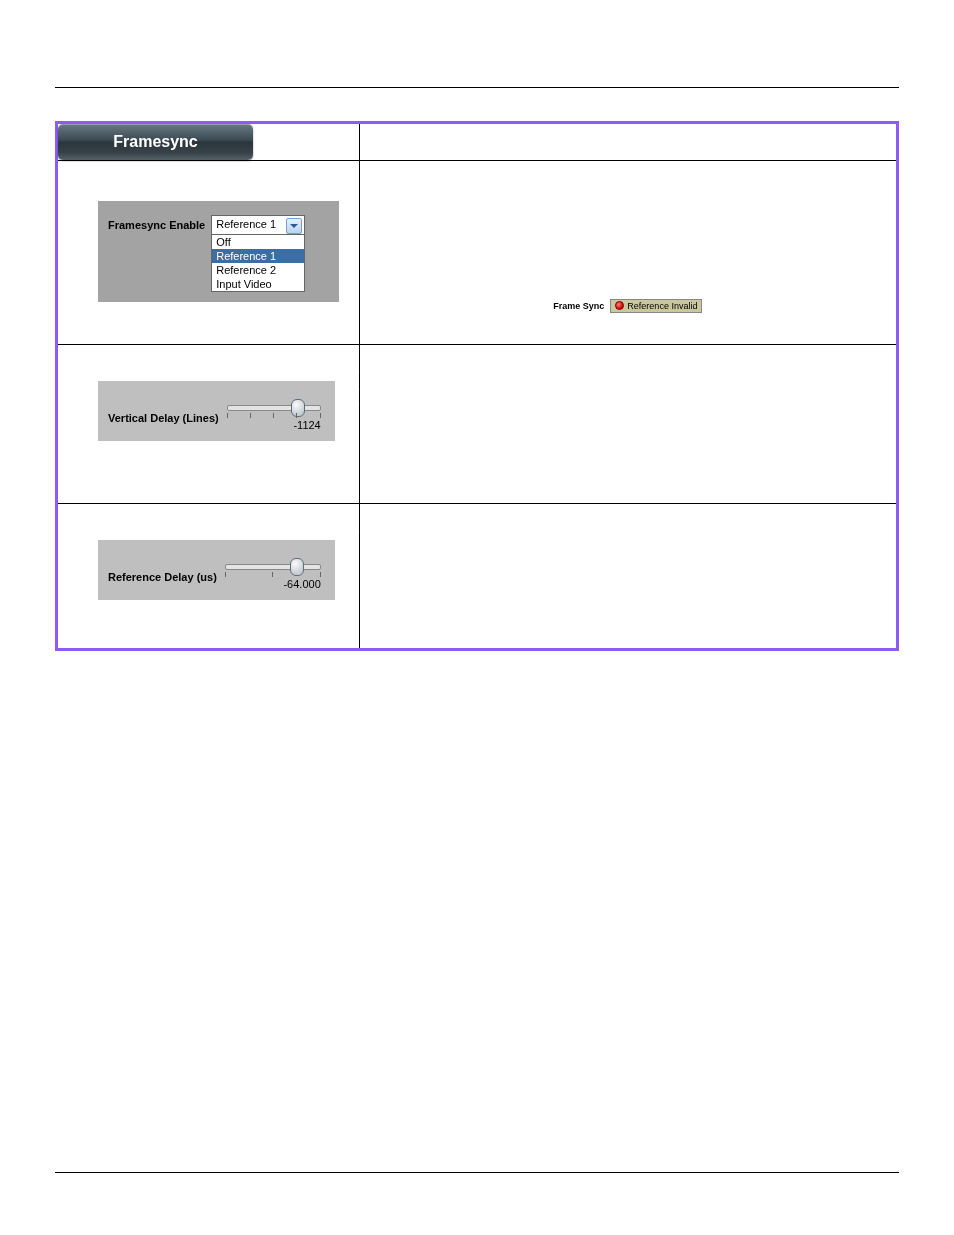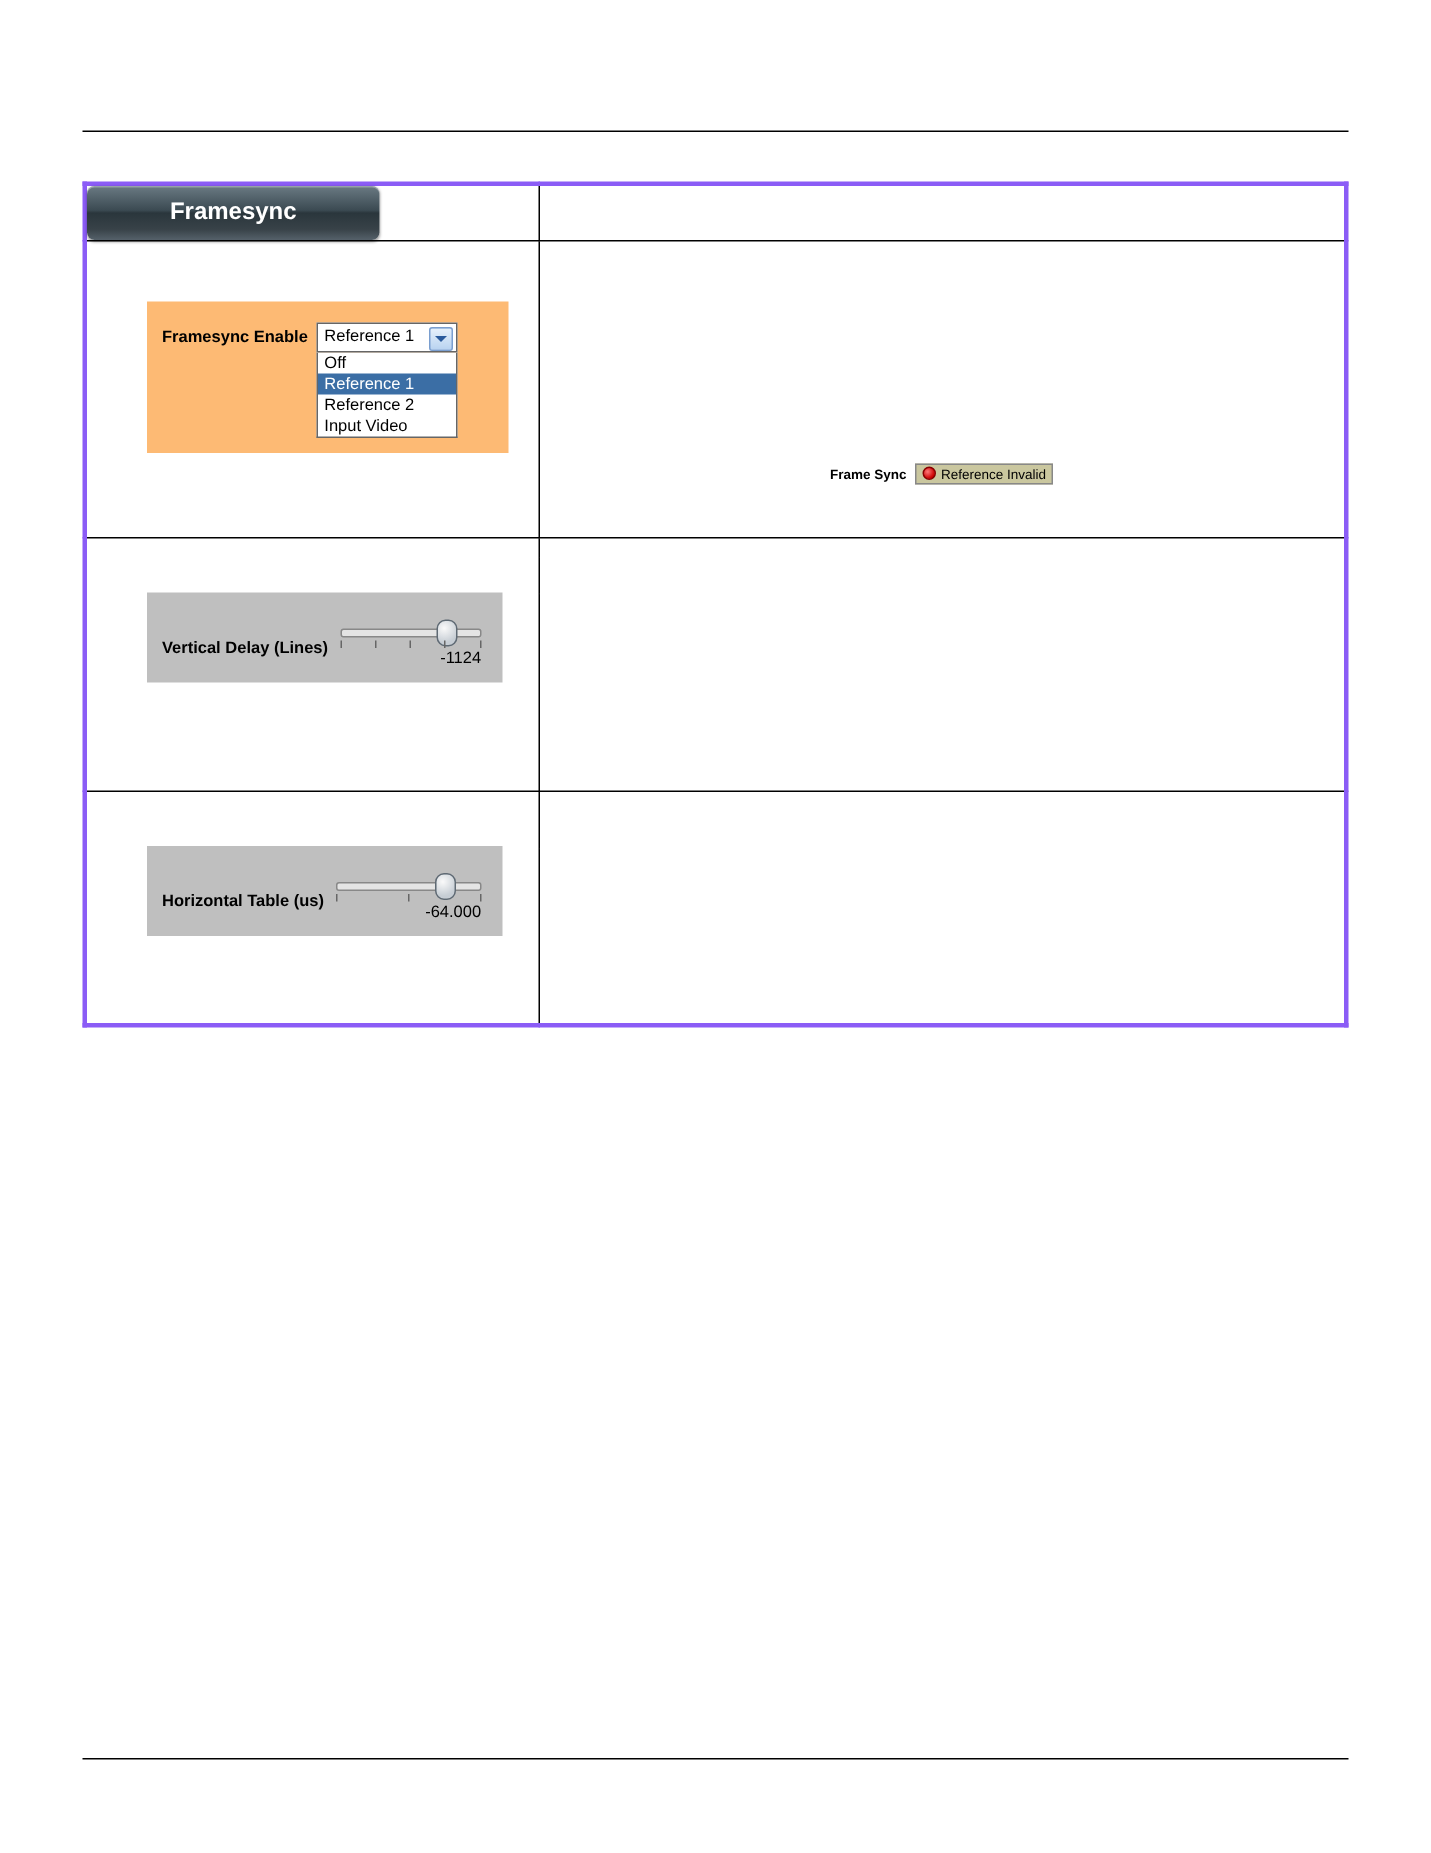--- a/index.html
+++ b/index.html
@@ -78,21 +78,21 @@
     width: 0;
     height: 0;
   }
   .header-right-text {
     padding: 14px 8px;
     font-size: 11px;
     color: #fff;
   }
   .control-box {
     margin: 40px 20px 30px 40px;
-    background: #fdba74;
+    background: #a3a3a3;
     padding: 14px 10px 10px 10px;
     font-size: 11px;
     font-weight: bold;
   }
   .control-row {
     display: flex;
     align-items: flex-start;
     gap: 6px;
   }
   .ctl-label {
@@ -145,21 +145,21 @@
   }
   .dropdown-list .sel {
     background: #3b6ea5;
     color: #fff;
   }
   .desc-cell {
     padding: 14px 16px;
     font-size: 11px;
   }
   .desc-cell p {
-    margin: 10px 0 10px 0;
+    margin: 0 0 10px 0;
     line-height: 1.35;
     color: #fff;
   }
   .desc-cell ul {
     margin: 4px 0 10px 14px;
     padding: 0;
   }
   .desc-cell li {
     margin: 4px 0;
     color: #fff;
@@ -359,21 +359,21 @@
       <p>When Framesync is enabled, specifies the smallest amount of latency delay (frames held in buffer) allowed by the frame sync. The frame sync will not output a frame unless the specified number of frames are captured in the buffer. The operational latency of the frame sync is always between the specified minimum latency and minimum latency plus one frame (not one field).</p>
       <p><strong>Note:</strong> <span>Offset advance is accomplished by holding the frame in buffer for the calculated offset period before releasing the frame. Because the frame is held in buffer, latency may result in cases where offset is enabled.</span></p>
       <p>(-1124 thru 1124 range in 1-line increments; null = 0)</p>
     </td>
   </tr>
 
   <tr>
     <td class="left">
       <div class="slider-box">
         <div class="slider-row">
-          <span class="ctl-label">Horizontal Table (us)</span>
+          <span class="ctl-label">Reference Delay (us)</span>
           <div class="slider-track-wrap">
             <div class="slider-track"></div>
             <div class="slider-thumb" style="left:68%"></div>
             <div class="slider-ticks">
                     <span></span>
                     <span></span>
                     <span></span>
                   </div>
             <div class="slider-value">-64.000</div>
           </div>

